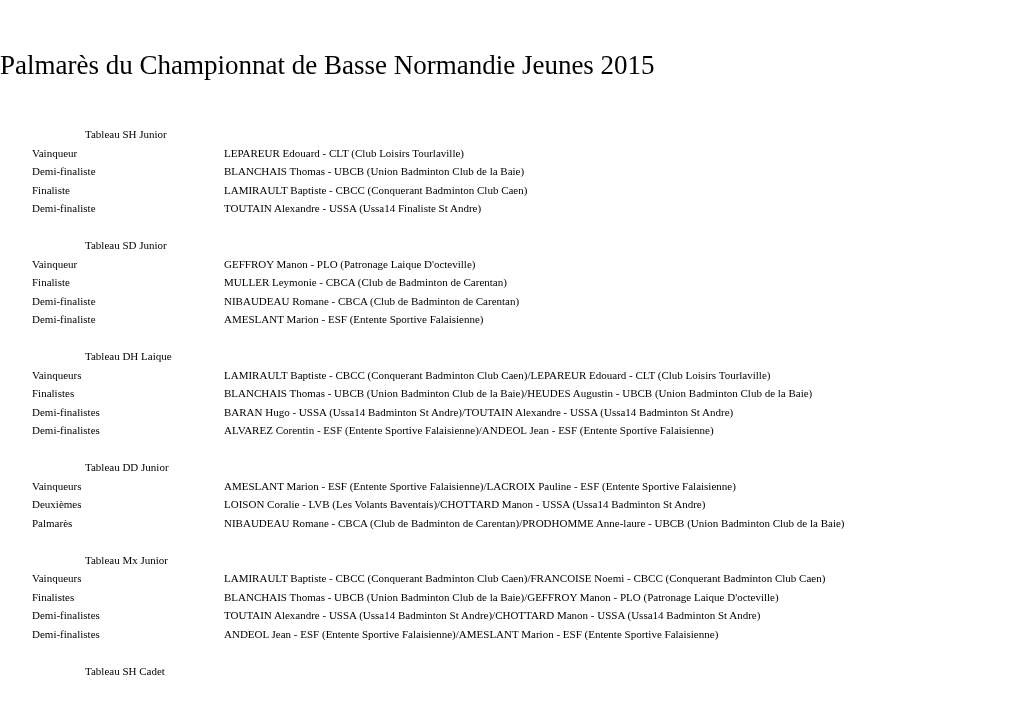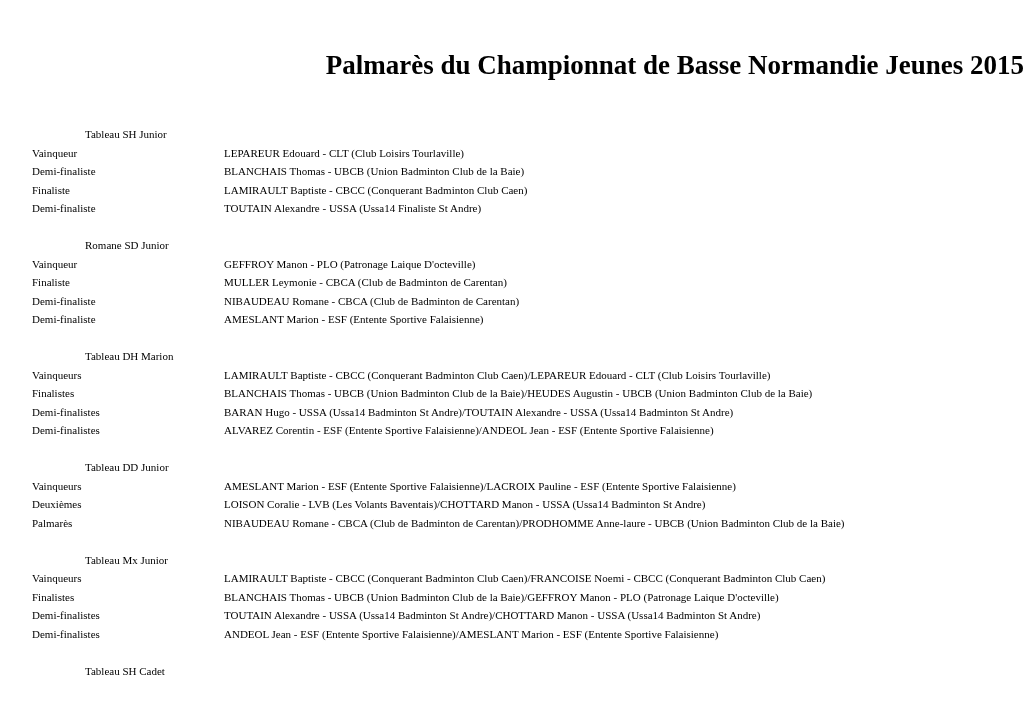--- a/index.html
+++ b/index.html
@@ -15,24 +15,24 @@
     color: #000000;
   }
   .doc {
     position: relative;
     width: 1024px;
     height: 725px;
     overflow: hidden;
   }
   .title {
     margin: 50px 0 0 0;
-    text-align: right;
+    text-align: left;
     font-size: 27px;
     line-height: 31px;
-    font-weight: bold;
+    font-weight: normal;
     white-space: nowrap;
   }
   .sections {
     margin-top: 44px;
     font-size: 11px;
     line-height: 18.5px;
   }
   .section + .section {
     margin-top: 18.5px;
   }
@@ -74,42 +74,42 @@
     <span class="label">Finaliste</span><span class="value">LAMIRAULT Baptiste - CBCC (Conquerant Badminton Club Caen)</span>
   </div>
 
   <div class="row">
     <span class="label">Demi-finaliste</span><span class="value">TOUTAIN Alexandre - USSA (Ussa14 Finaliste St Andre)</span>
   </div>
 </div>
   </section>
 
   <section class="section">
-    <div class="heading">Romane SD Junior</div>
+    <div class="heading">Tableau SD Junior</div>
     <div class="rows">
   <div class="row">
     <span class="label">Vainqueur</span><span class="value">GEFFROY Manon - PLO (Patronage Laique D'octeville)</span>
   </div>
 
   <div class="row">
     <span class="label">Finaliste</span><span class="value">MULLER Leymonie - CBCA (Club de Badminton de Carentan)</span>
   </div>
 
   <div class="row">
     <span class="label">Demi-finaliste</span><span class="value">NIBAUDEAU Romane - CBCA (Club de Badminton de Carentan)</span>
   </div>
 
   <div class="row">
     <span class="label">Demi-finaliste</span><span class="value">AMESLANT Marion - ESF (Entente Sportive Falaisienne)</span>
   </div>
 </div>
   </section>
 
   <section class="section">
-    <div class="heading">Tableau DH Marion</div>
+    <div class="heading">Tableau DH Laique</div>
     <div class="rows">
   <div class="row">
     <span class="label">Vainqueurs</span><span class="value">LAMIRAULT Baptiste - CBCC (Conquerant Badminton Club Caen)/LEPAREUR Edouard - CLT (Club Loisirs Tourlaville)</span>
   </div>
 
   <div class="row">
     <span class="label">Finalistes</span><span class="value">BLANCHAIS Thomas - UBCB (Union Badminton Club de la Baie)/HEUDES Augustin - UBCB (Union Badminton Club de la Baie)</span>
   </div>
 
   <div class="row">

